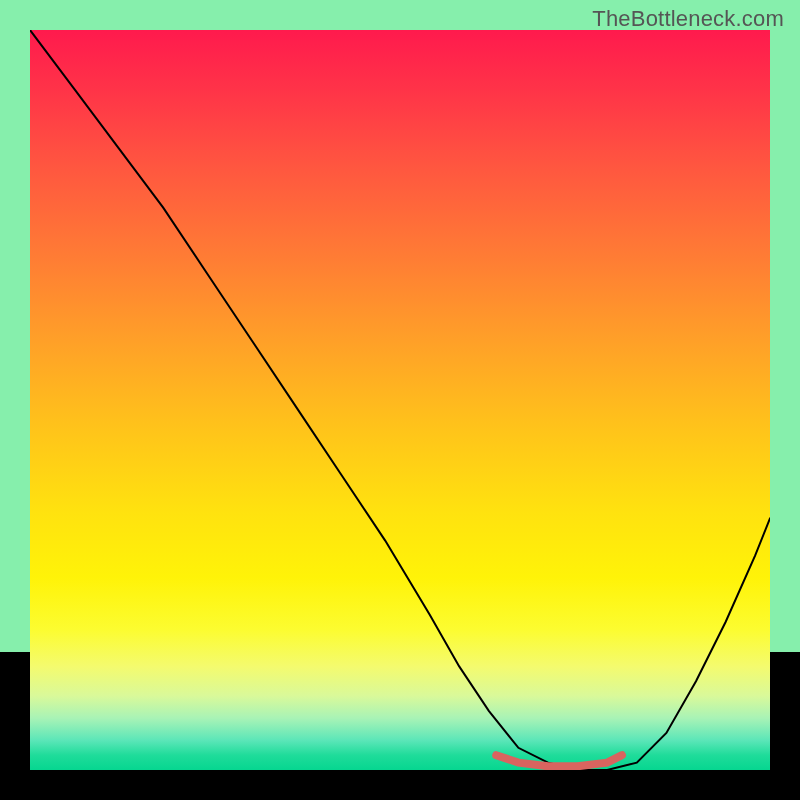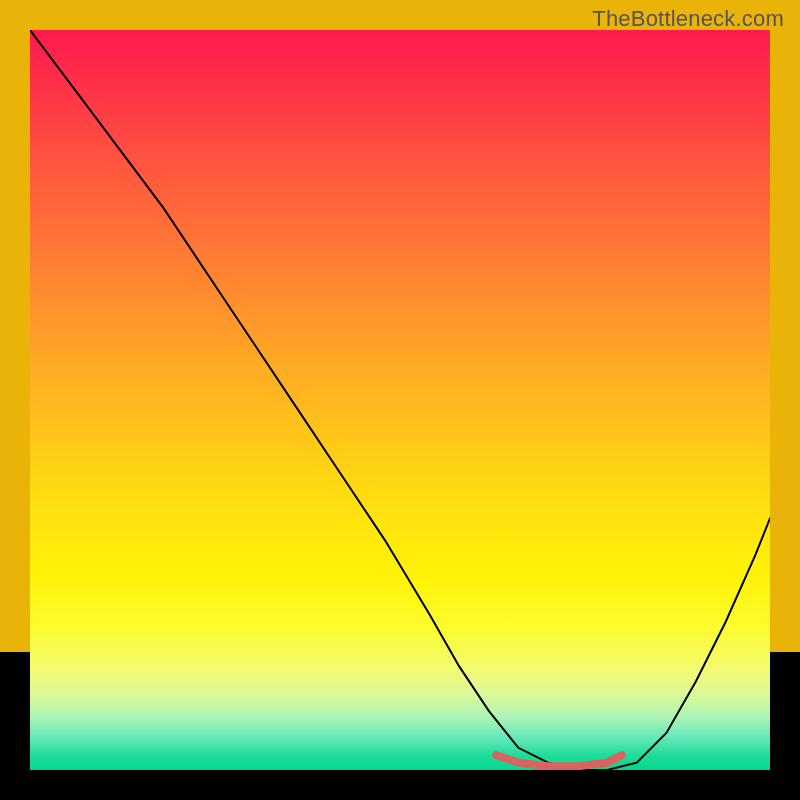--- a/index.html
+++ b/index.html
@@ -8,21 +8,21 @@
     width: 800px;
     height: 800px;
     background: #000;
     overflow: hidden;
     font-family: Arial, Helvetica, sans-serif;
   }
   .frame {
     position: relative;
     width: 800px;
     height: 652px;
-    background: #eab308;
+    background: #86efac;
   }
   .plot-area {
     position: absolute;
     left: 30px;
     top: 30px;
     width: 740px;
     height: 740px;
     background: linear-gradient(to bottom,
       #ff1a4d 0%,
       #ff3348 8%,

